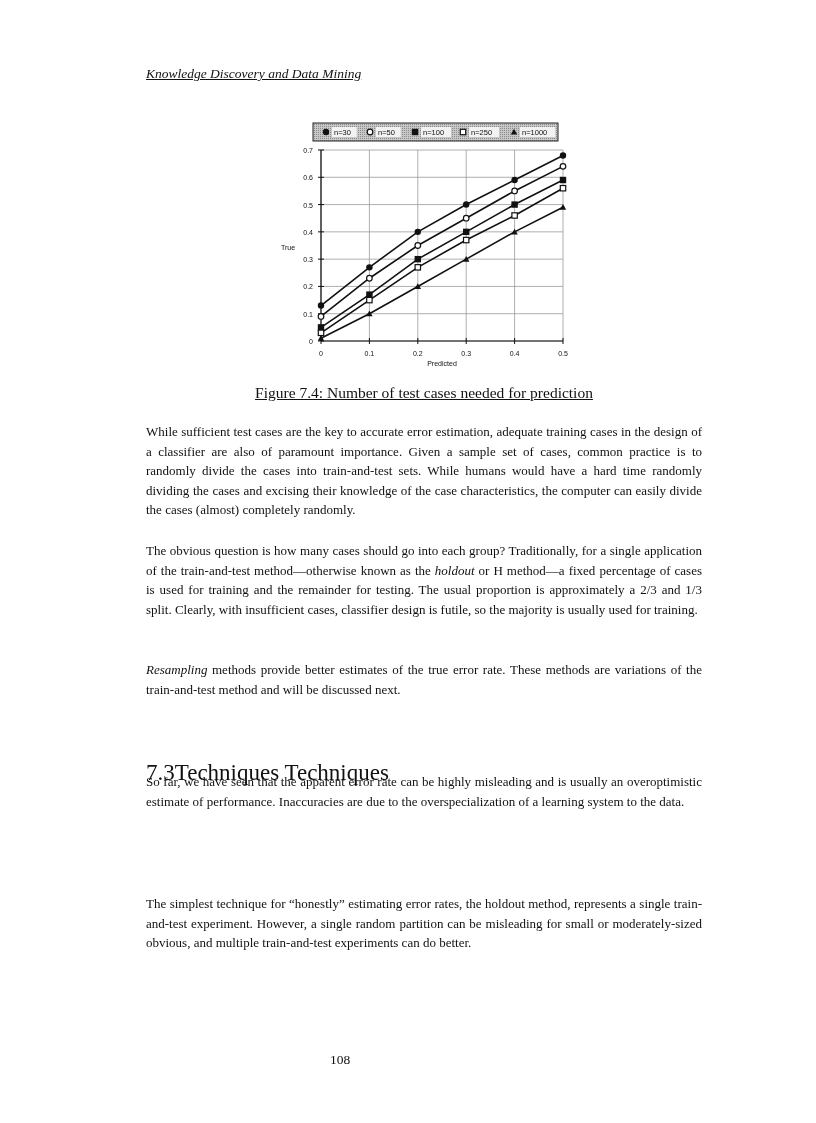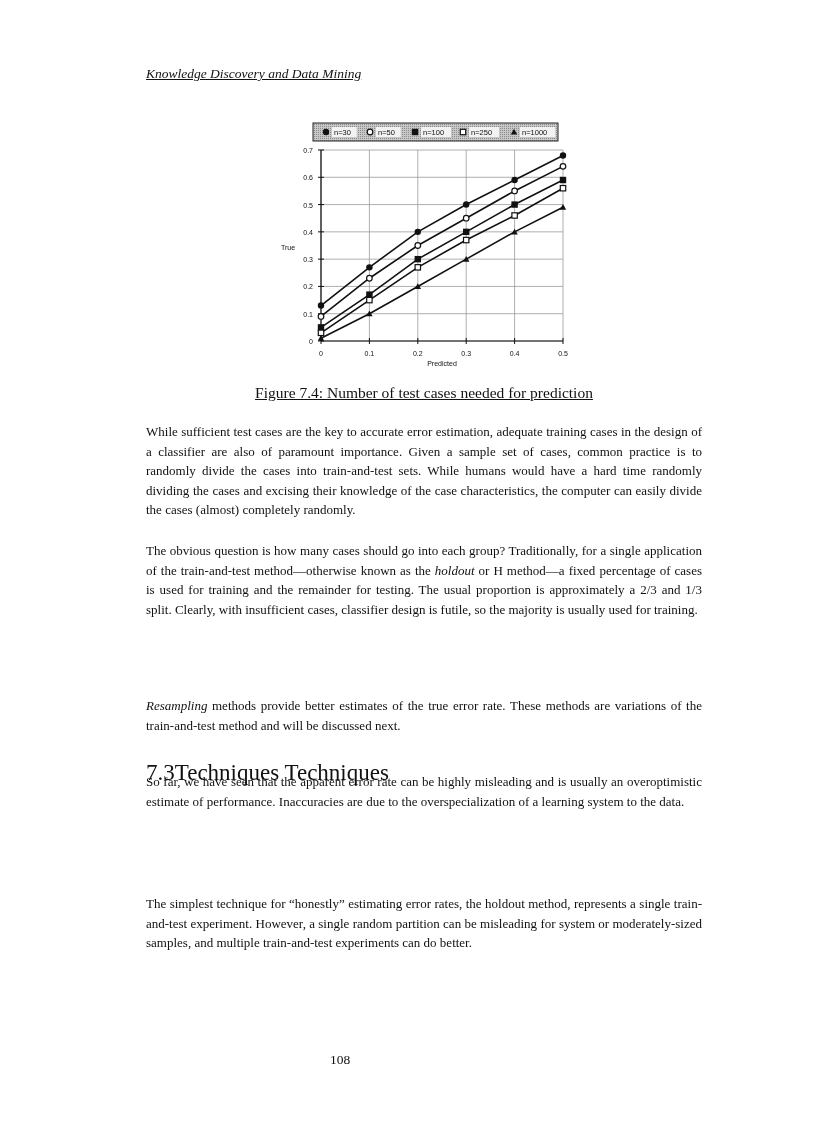--- a/index.html
+++ b/index.html
@@ -142,21 +142,21 @@
       </g>
     </svg>
 </div>
 
 <div class="caption">Figure 7.4: Number of test cases needed for prediction</div>
 
 <p class="para" style="top:422px;">While sufficient test cases are the key to accurate error estimation, adequate training cases in the design of a classifier are also of paramount importance. Given a sample set of cases, common practice is to randomly divide the cases into train-and-test sets. While humans would have a hard time randomly dividing the cases and excising their knowledge of the case characteristics, the computer can easily divide the cases (al­most) completely randomly.</p>
 
 <p class="para" style="top:541px;"><span>The obvious question is how many cases should go into each group? Traditionally, for a single application of the train-and-test method—otherwise known as the </span><em>holdout</em><span> or H method—a fixed percentage of cases is used for training and the remainder for testing. The usual proportion is approximately a 2/3 and 1/3 split. Clearly, with insuf­ficient cases, classifier design is futile, so the majority is usually used for training.</span></p>
 
-<p class="para" style="top:660px;margin-top:36px;"><em>Resampling</em><span> methods provide better estimates of the true error rate. These methods are variations of the train-and-test method and will be discussed next.</span></p>
+<p class="para" style="top:660px;"><em>Resampling</em><span> methods provide better estimates of the true error rate. These methods are variations of the train-and-test method and will be discussed next.</span></p>
 
 <div class="section-head"><span class="num">7.3</span><span>Techniques Techniques</span></div>
 
 <p class="para" style="top:772px;">So far, we have seen that the apparent error rate can be highly misleading and is usu­ally an overoptimistic estimate of performance. Inaccuracies are due to the overspe­cialization of a learning system to the data.</p>
 
-<p class="para" style="top:894px;">The simplest technique for “honestly” estimating error rates, the holdout method, represents a single train-and-test experiment. However, a single random partition can be misleading for system or moderately-sized samples, and multiple train-and-test ex­periments can do better.</p>
+<p class="para" style="top:894px;">The simplest technique for “honestly” estimating error rates, the holdout method, represents a single train-and-test experiment. However, a single random partition can be misleading for small or moderately-sized obvious, and multiple train-and-test ex­periments can do better.</p>
 
 <div class="page-number">108</div>
 
 </body></html>

